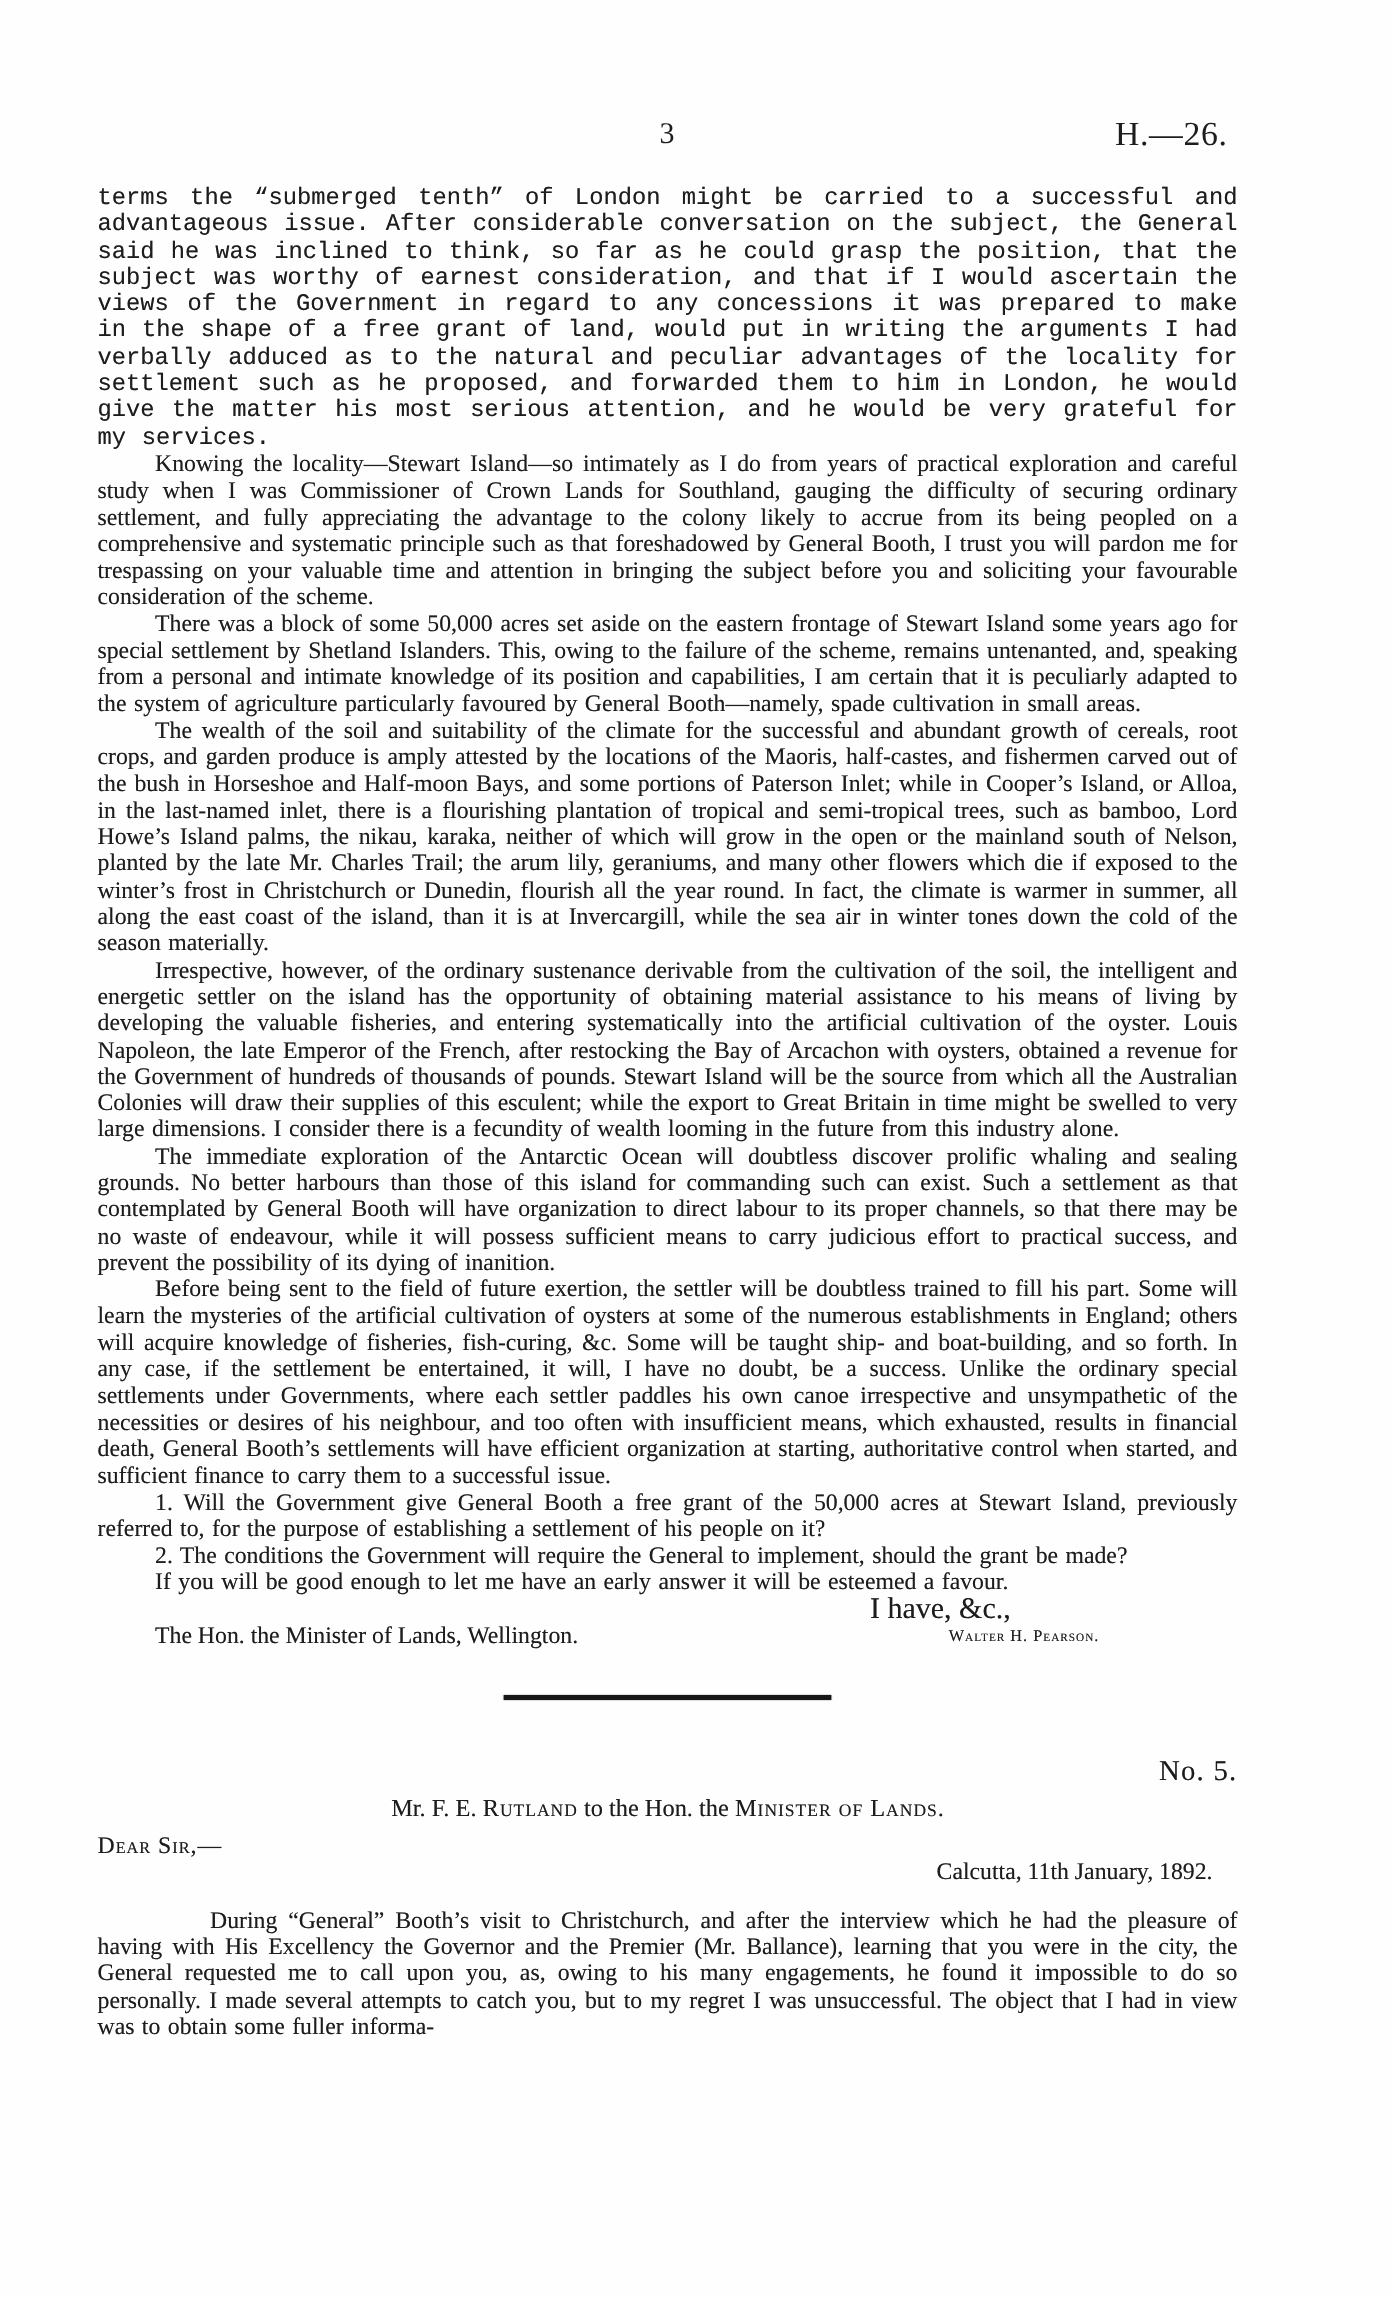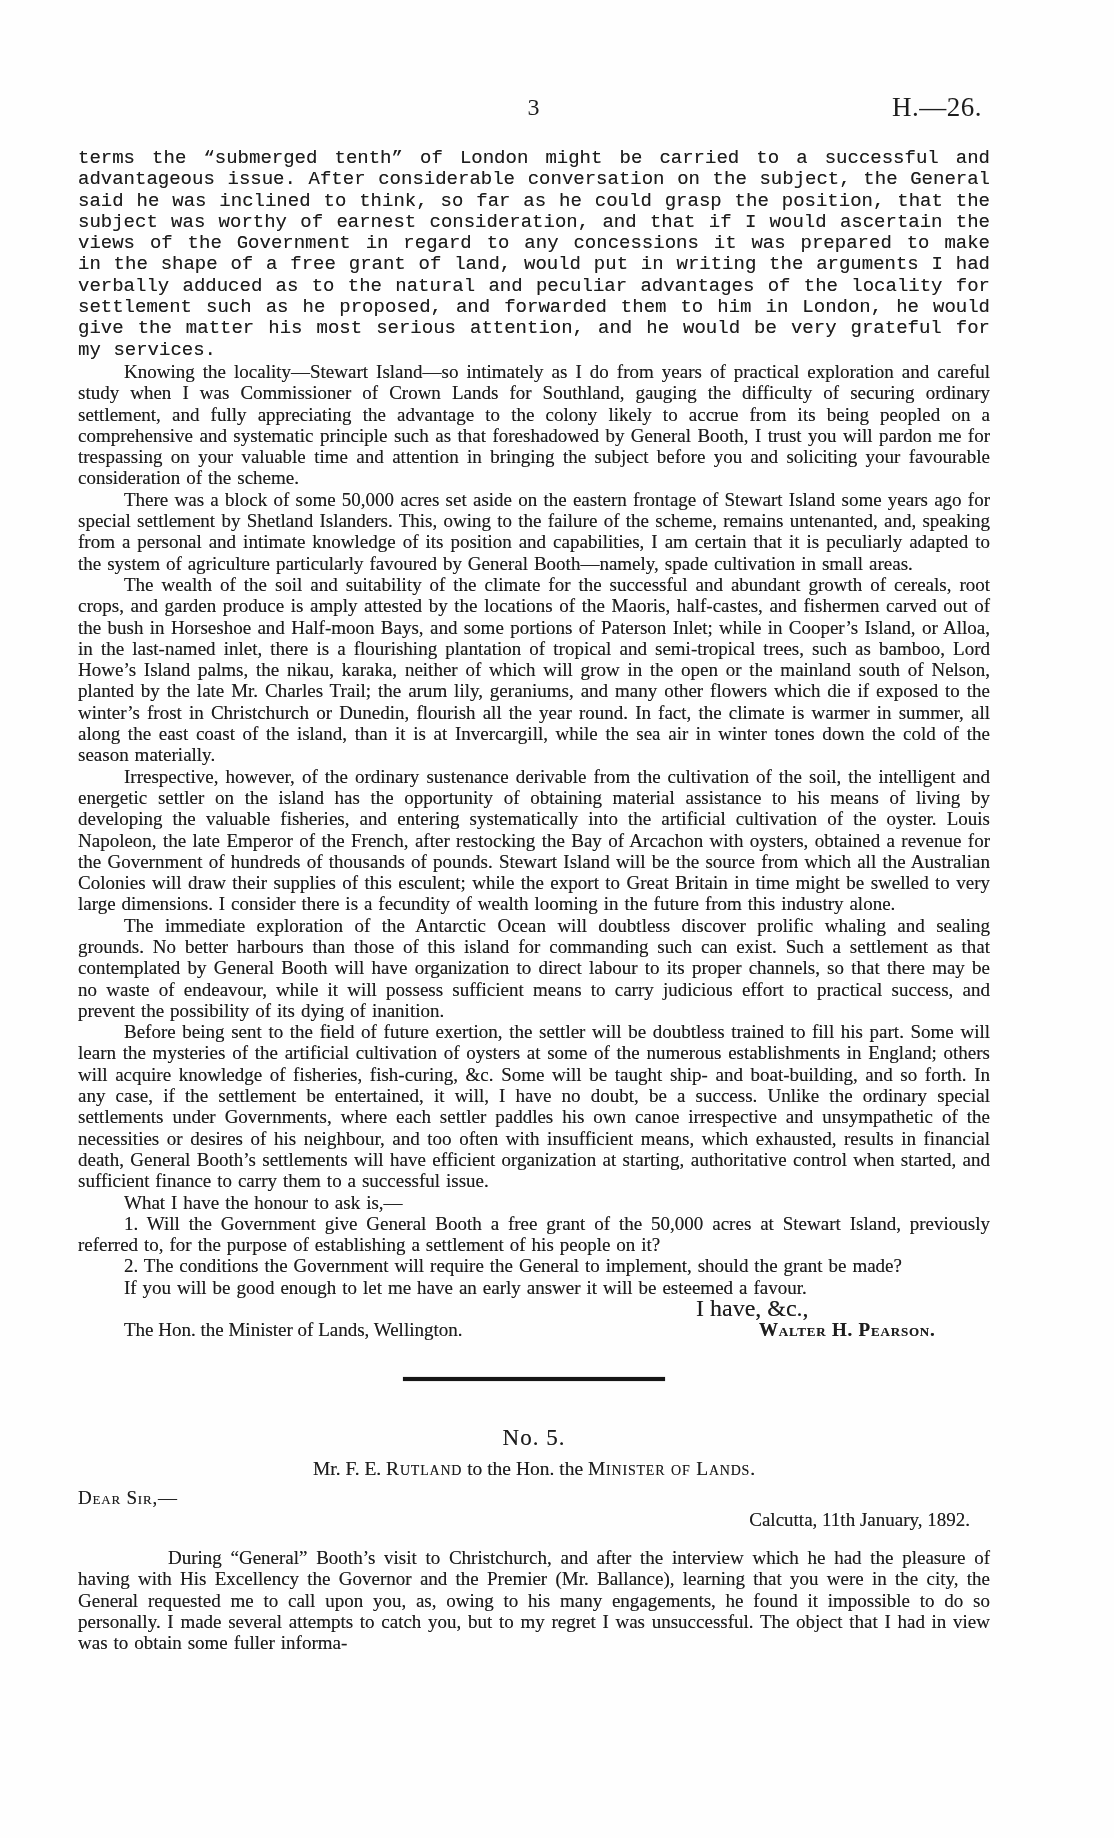--- a/index.html
+++ b/index.html
@@ -72,35 +72,34 @@
     font-size: 19px;
     line-height: 21.3px;
     height: 22px;
     text-shadow: 0 0 0.5px rgba(30,30,30,0.55);
   }
   .addressee { margin-left: 46px; margin-top: 14px; }
   .signature {
     position: absolute;
     left: 681px;
     top: 0;
-    font-size: 19px;
-    font-weight: bold;
+    font-size: 13px;
   }
   
   .divider {
     width: 262px;
     height: 4px;
     margin: 36px auto 0 auto;
     background: #161616;
     box-shadow: 0 0 1px #333;
   }
   
   .letter-number {
     margin: 44px 0 0 0;
-    text-align: center;
+    text-align: right;
     font-size: 23px;
     font-weight: normal;
     letter-spacing: 1px;
     text-shadow: 0 0 0.5px rgba(30,30,30,0.55);
   }
   .letter-title {
     margin: 7px 0 0 0;
     text-align: center;
     font-size: 19.5px;
     font-weight: normal;
@@ -133,21 +132,20 @@
   <div class="content">
 
     <section>
       <p class="body-par no-indent">terms the “submerged tenth” of London might be carried to a successful and advantageous issue. After considerable conversation on the subject, the General said he was inclined to think, so far as he could grasp the position, that the subject was worthy of earnest consideration, and that if I would ascertain the views of the Government in regard to any concessions it was prepared to make in the shape of a free grant of land, would put in writing the arguments I had verbally adduced as to the natural and peculiar advantages of the locality for settlement such as he proposed, and forwarded them to him in London, he would give the matter his most serious attention, and he would be very grateful for my services.</p>
       <p class="body-par">Knowing the locality—Stewart Island—so intimately as I do from years of practical exploration and careful study when I was Commissioner of Crown Lands for Southland, gauging the difficulty of securing ordinary settlement, and fully appreciating the advantage to the colony likely to accrue from its being peopled on a comprehensive and systematic principle such as that foreshadowed by General Booth, I trust you will pardon me for trespassing on your valuable time and attention in bringing the subject before you and soliciting your favourable consideration of the scheme.</p>
       <p class="body-par">There was a block of some 50,000 acres set aside on the eastern frontage of Stewart Island some years ago for special settlement by Shetland Islanders.  This, owing to the failure of the scheme, remains untenanted, and, speaking from a personal and intimate knowledge of its position and capabilities, I am certain that it is peculiarly adapted to the system of agriculture particularly favoured by General Booth—namely, spade cultivation in small areas.</p>
       <p class="body-par">The wealth of the soil and suitability of the climate for the successful and abundant growth of cereals, root crops, and garden produce is amply attested by the locations of the Maoris, half-castes, and fishermen carved out of the bush in Horseshoe and Half-moon Bays, and some portions of Paterson Inlet; while in Cooper’s Island, or Alloa, in the last-named inlet, there is a flourishing plantation of tropical and semi-tropical trees, such as bamboo, Lord Howe’s Island palms, the nikau, karaka, neither of which will grow in the open or the mainland south of Nelson, planted by the late Mr. Charles Trail; the arum lily, geraniums, and many other flowers which die if exposed to the winter’s frost in Christchurch or Dunedin, flourish all the year round.  In fact, the climate is warmer in summer, all along the east coast of the island, than it is at Invercargill, while the sea air in winter tones down the cold of the season materially.</p>
       <p class="body-par">Irrespective, however, of the ordinary sustenance derivable from the cultivation of the soil, the intelligent and energetic settler on the island has the opportunity of obtaining material assistance to his means of living by developing the valuable fisheries, and entering systematically into the artificial cultivation of the oyster.  Louis Napoleon, the late Emperor of the French, after restocking the Bay of Arcachon with oysters, obtained a revenue for the Government of hundreds of thousands of pounds.  Stewart Island will be the source from which all the Australian Colonies will draw their supplies of this esculent; while the export to Great Britain in time might be swelled to very large dimensions.  I consider there is a fecundity of wealth looming in the future from this industry alone.</p>
       <p class="body-par">The immediate exploration of the Antarctic Ocean will doubtless discover prolific whaling and sealing grounds.  No better harbours than those of this island for commanding such can exist. Such a settlement as that contemplated by General Booth will have organization to direct labour to its proper channels, so that there may be no waste of endeavour, while it will possess sufficient means to carry judicious effort to practical success, and prevent the possibility of its dying of inanition.</p>
       <p class="body-par">Before being sent to the field of future exertion, the settler will be doubtless trained to fill his part.  Some will learn the mysteries of the artificial cultivation of oysters at some of the numerous establishments in England; others will acquire knowledge of fisheries, fish-curing, &amp;c.  Some will be taught ship- and boat-building, and so forth.  In any case, if the settlement be entertained, it will, I have no doubt, be a success.  Unlike the ordinary special settlements under Governments, where each settler paddles his own canoe irrespective and unsympathetic of the necessities or desires of his neighbour, and too often with insufficient means, which exhausted, results in financial death, General Booth’s settlements will have efficient organization at starting, authoritative control when started, and sufficient finance to carry them to a successful issue.</p>
-      <p class="body-par">What I have the honour to ask is,—</p>
       <p class="body-par">1. Will the Government give General Booth a free grant of the 50,000 acres at Stewart Island, previously referred to, for the purpose of establishing a settlement of his people on it?</p>
       <p class="body-par">2. The conditions the Government will require the General to implement, should the grant be made?</p>
       <p class="body-par">If you will be good enough to let me have an early answer it will be esteemed a favour.</p>
 
       <div class="valediction-row">
         <span>I have, &amp;c.,</span>
       </div>
       <div class="signature-row">
         <span class="addressee">The Hon. the Minister of Lands, Wellington.</span>
         <span class="signature smallcaps">Walter H. Pearson.</span>

